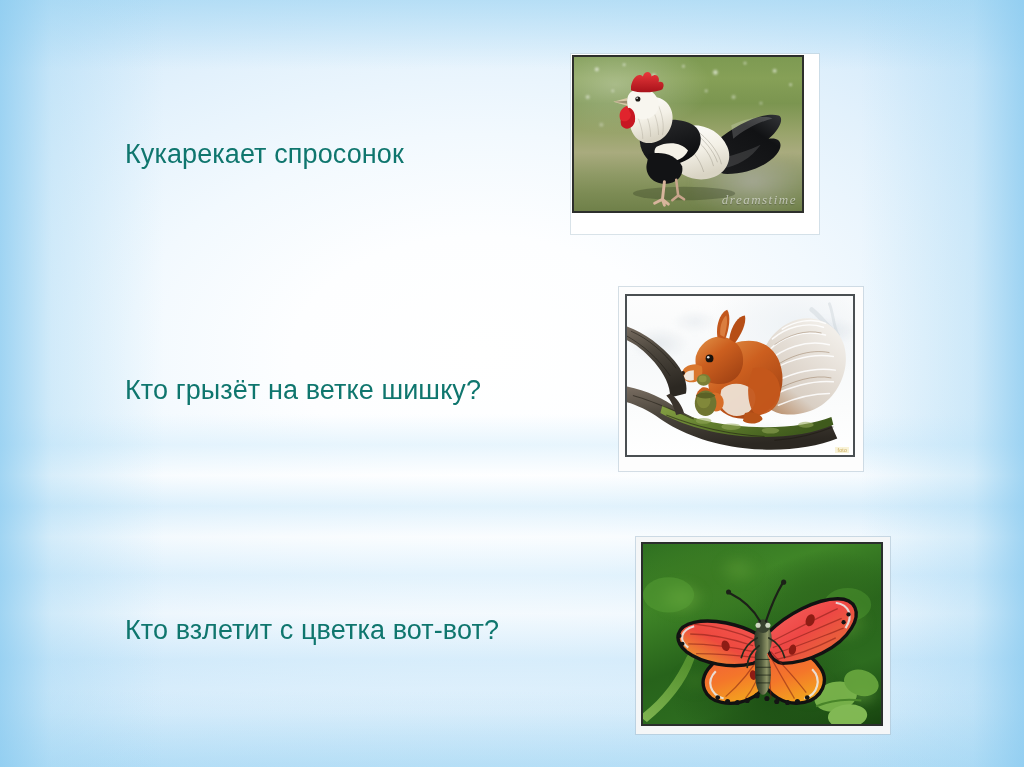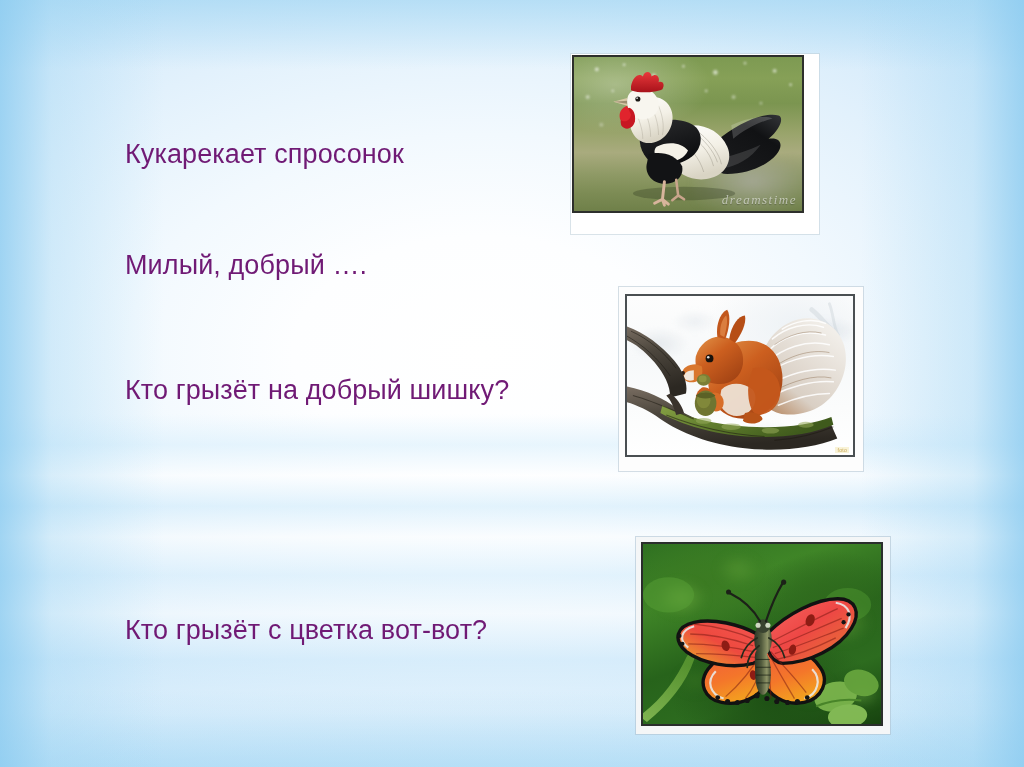--- a/index.html
+++ b/index.html
@@ -71,21 +71,21 @@
       linear-gradient(to bottom,
         rgba(150,209,241,0.55) 0%,
         rgba(255,255,255,0) 9%,
         rgba(255,255,255,0) 90%,
         rgba(150,209,241,0.45) 100%);
   }
 
   
   .riddle {
     position: absolute;
-    color: #701a75;
+    color: #0f766e;
     font-family: "Liberation Sans", sans-serif;
     font-size: 27px;
     line-height: 37px;
     letter-spacing: 0.1px;
     white-space: pre;
   }
   #riddle-1 { left: 125px; top: 62px; }
   #riddle-2 { left: 125px; top: 298px; }
   #riddle-3 { left: 125px; top: 538px; }
   .riddle-line { display: block; }
@@ -265,29 +265,28 @@
 <body>
 
 <div id="slide">
 
   <div class="bg-layer bg-core"></div>
   <div class="bg-layer bg-bands"></div>
   <div class="bg-layer bg-edges"></div>
 
   <div class="riddle" id="riddle-1">
     <span class="riddle-line">Кукарекает спросонок</span>
-    <span class="riddle-line">Милый, добрый ….</span>
   </div>
 
   <div class="riddle" id="riddle-2">
-    <span class="riddle-line">Кто грызёт на добрый шишку?</span>
+    <span class="riddle-line">Кто грызёт на ветке шишку?</span>
   </div>
 
   <div class="riddle" id="riddle-3">
-    <span class="riddle-line">Кто грызёт с цветка вот-вот?</span>
+    <span class="riddle-line">Кто взлетит с цветка вот-вот?</span>
   </div>
 
   <div class="photo" id="photo-rooster">
     <div class="plate">
       <div class="scene">
         <div class="rooster-bg"></div>
         <div class="blossoms"></div>
         <div class="dirt"></div>
 
         <svg class="art" viewBox="0 0 232 158" preserveAspectRatio="none">

